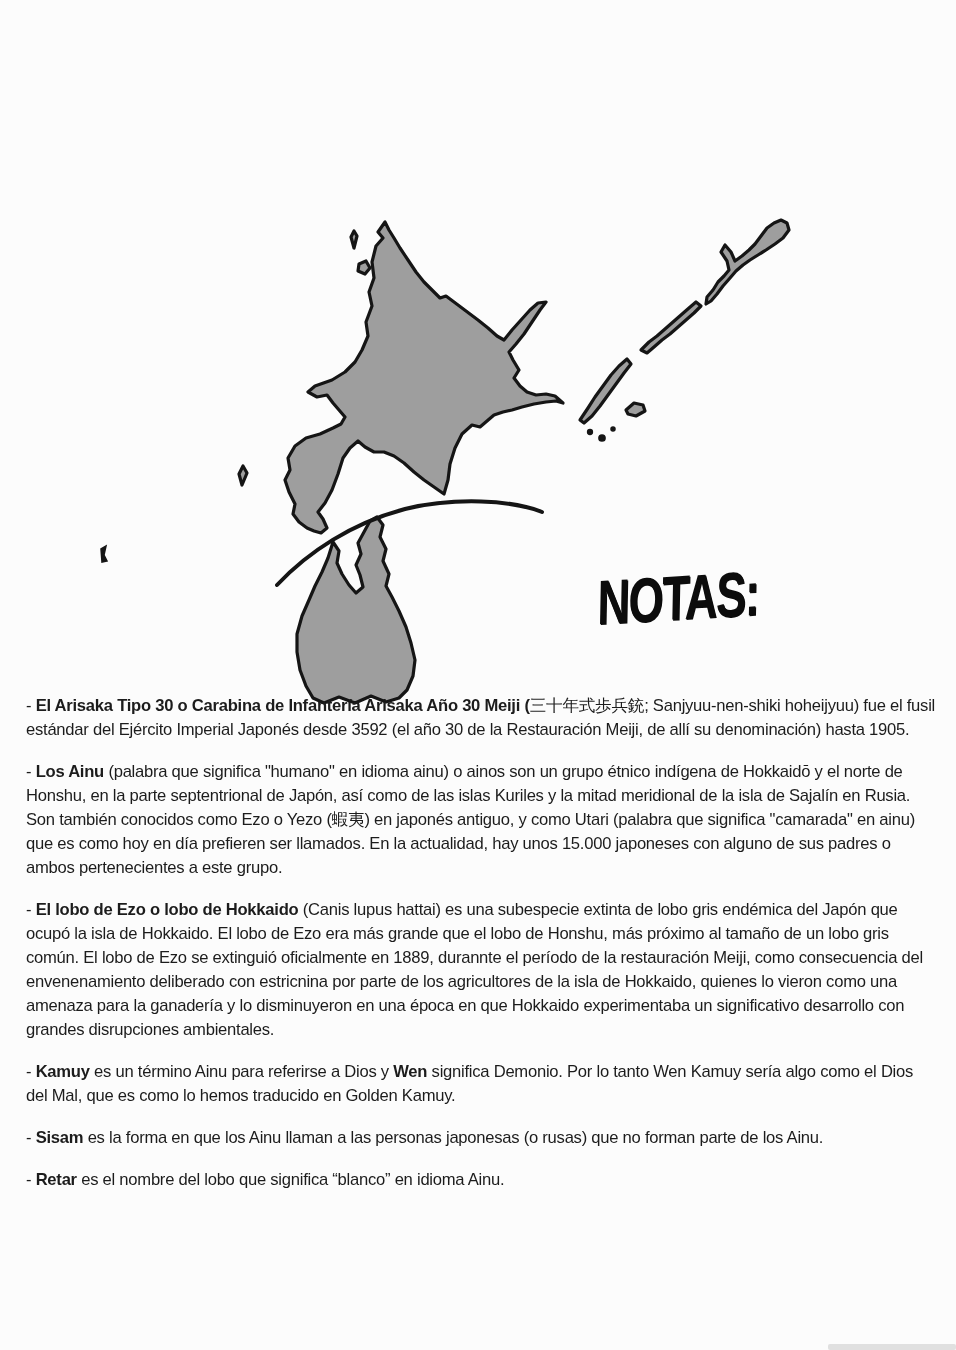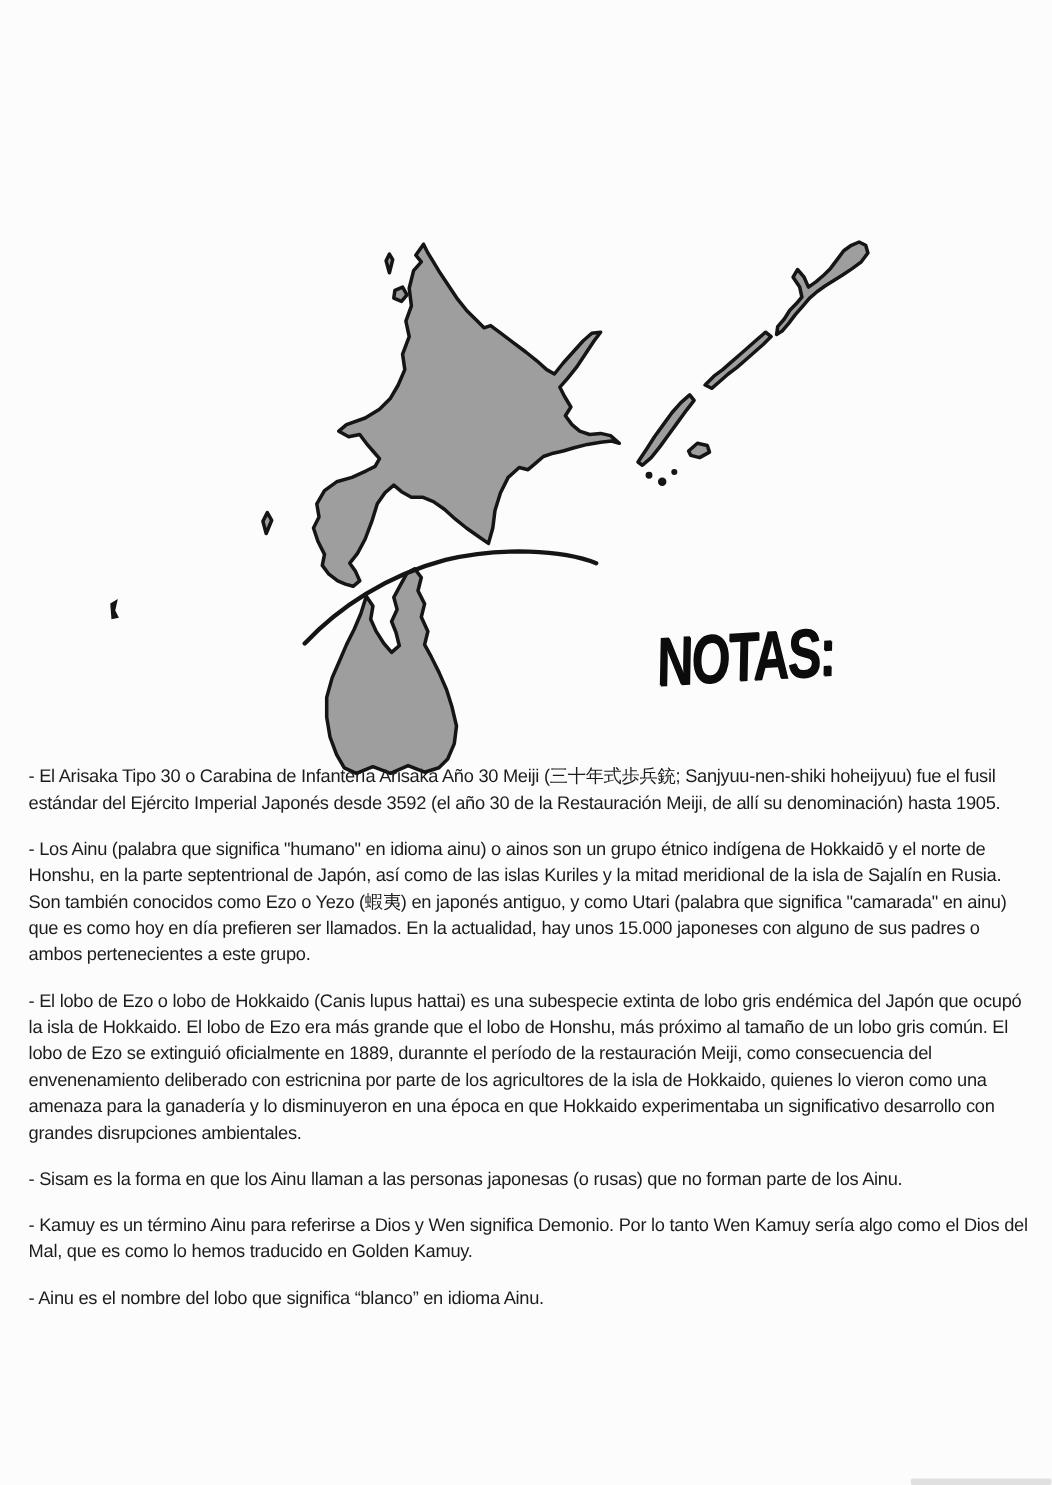--- a/index.html
+++ b/index.html
@@ -46,21 +46,21 @@
   .notes{
     position:absolute;
     left:26px;top:694px;
     width:910px;
     font-size:16.6px;
     line-height:24px;
     letter-spacing:-0.25px;
     text-align:left;
   }
   .note{margin:0 0 18px 0;}
-  .note .b{font-weight:normal;}
+  .note .b{font-weight:bold;}
   
   .scan-artifact{
     position:absolute;
     left:828px;top:1344px;width:128px;height:6px;
     background:#c9c9c9;opacity:.55;border-radius:2px;
   }
 </style>
 </head>
 <body>
 
@@ -122,19 +122,19 @@
 
     <path class="arc" d="M 277 585 C 308 552, 352 523, 405 509 C 455 497, 512 500, 542 512"></path>
   </svg>
 
   <div class="notes-title">NOTAS:</div>
 
   <div class="notes">
       <p class="note"><span>- </span><span class="b">El Arisaka Tipo 30 o Carabina de Infantería Arisaka Año 30 Meiji (</span><span>三十年式歩兵銃; Sanjyuu-nen-shiki hoheijyuu) fue el fusil estándar del Ejército Imperial Japonés desde 3592 (el año 30 de la Restauración Meiji, de allí su denominación) hasta 1905.</span></p>
       <p class="note"><span>- </span><span class="b">Los Ainu</span><span> (palabra que significa "humano" en idioma ainu) o ainos son un grupo étnico indígena de Hokkaidō y el norte de Honshu, en la parte septentrional de Japón, así como de las islas Kuriles y la mitad meridional de la isla de Sajalín en Rusia. Son también conocidos como Ezo o Yezo (蝦夷) en japonés antiguo, y como Utari (palabra que significa "camarada" en ainu) que es como hoy en día prefieren ser llamados. En la actualidad, hay unos 15.000 japoneses con alguno de sus padres o ambos pertenecientes a este grupo.</span></p>
       <p class="note"><span>- </span><span class="b">El lobo de Ezo o lobo de Hokkaido</span><span> (Canis lupus hattai) es una subespecie extinta de lobo gris endémica del Japón que ocupó la isla de Hokkaido. El lobo de Ezo era más grande que el lobo de Honshu, más próximo al tamaño de un lobo gris común. El lobo de Ezo se extinguió oficialmente en 1889, durannte el período de la restauración Meiji, como consecuencia del envenenamiento deliberado con estricnina por parte de los agricultores de la isla de Hokkaido, quienes lo vieron como una amenaza para la ganadería y lo disminuyeron en una época en que Hokkaido experimentaba un significativo desarrollo con grandes disrupciones ambientales.</span></p>
+      <p class="note"><span>- </span><span class="b">Kamuy</span><span> es un término Ainu para referirse a Dios y </span><span class="b">Wen</span><span> significa Demonio. Por lo tanto Wen Kamuy sería algo como el Dios del Mal, que es como lo hemos traducido en Golden Kamuy.</span></p>
       <p class="note"><span>- </span><span class="b">Sisam</span><span> es la forma en que los Ainu llaman a las personas japonesas (o rusas) que no forman parte de los Ainu.</span></p>
-      <p class="note"><span>- </span><span class="b">Kamuy</span><span> es un término Ainu para referirse a Dios y </span><span class="b">Wen</span><span> significa Demonio. Por lo tanto Wen Kamuy sería algo como el Dios del Mal, que es como lo hemos traducido en Golden Kamuy.</span></p>
-      <p class="note"><span>- </span><span class="b">Ainu</span><span> es el nombre del lobo que significa “blanco” en idioma Ainu.</span></p>
+      <p class="note"><span>- </span><span class="b">Retar</span><span> es el nombre del lobo que significa “blanco” en idioma Ainu.</span></p>
     </div>
 
   <div class="scan-artifact"></div>
 </div>
 
 </body></html>

